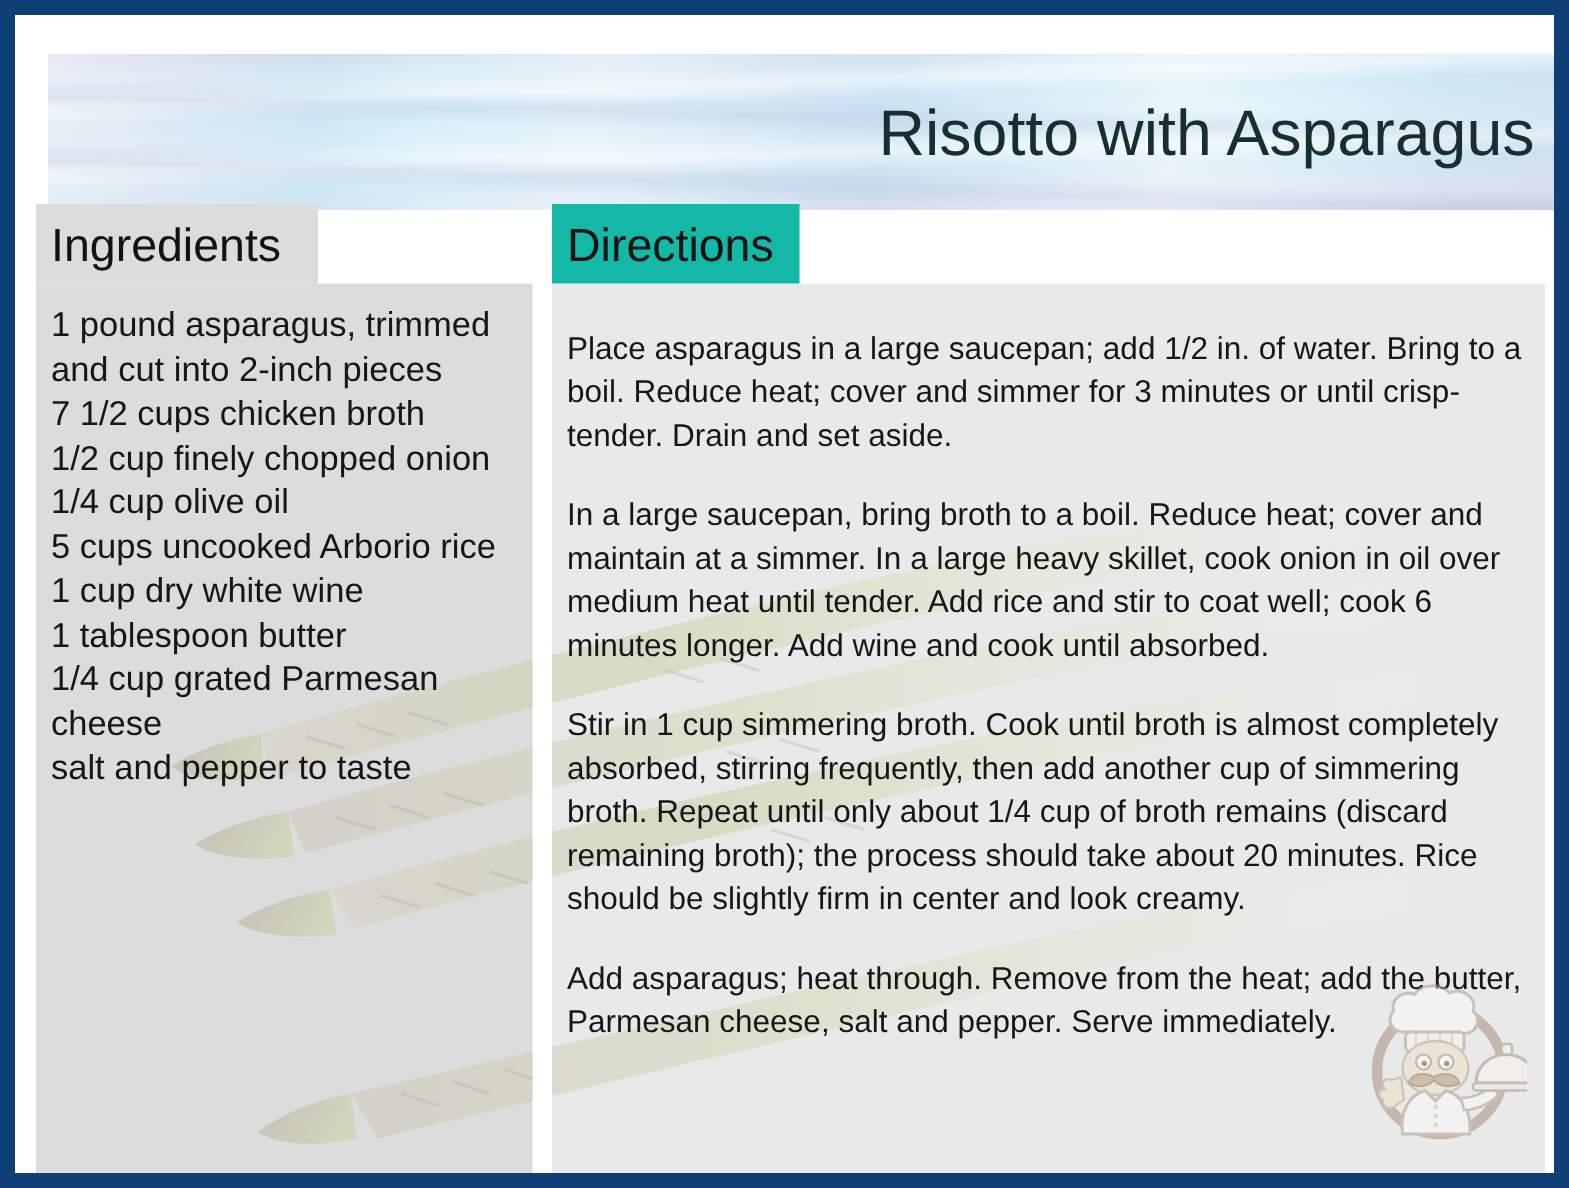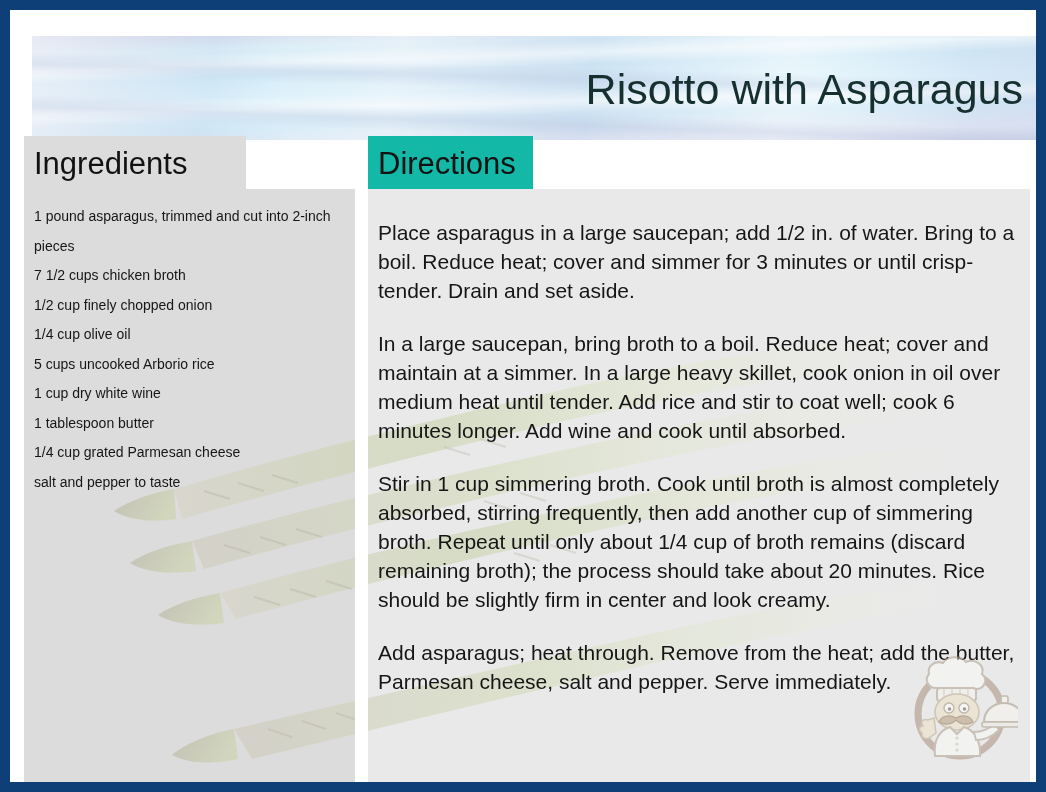--- a/index.html
+++ b/index.html
@@ -68,21 +68,21 @@
     background: #dcdcdc;
     color: #121212;
     font-size: 31px;
     line-height: 42px;
     padding: 7px 0 4px 10px;
     box-sizing: border-box;
   }
   #tab-ingredients {
     left: 14px;
     top: 126px;
-    width: 222px;
+    width: 188px;
     height: 53px;
   }
   #tab-directions {
     left: 358px;
     top: 126px;
     width: 165px;
     height: 53px;
     background: #14b8a6;
   }
 
@@ -128,21 +128,21 @@
   }
   .aspara-art { position: absolute; left: 0; top: 0; width: 1006px; height: 598px; }
   #aspara-clip-right .aspara-art { left: -344px; }
 
   
   #ingredients-list {
     position: absolute;
     left: 24px;
     top: 192px;
     width: 320px;
-    font-size: 14px;
+    font-size: 23px;
     line-height: 29.5px;
     color: #161616;
   }
   #ingredients-list div { white-space: normal; }
 
   #directions-body {
     position: absolute;
     left: 368px;
     top: 192px;
     width: 644px;

